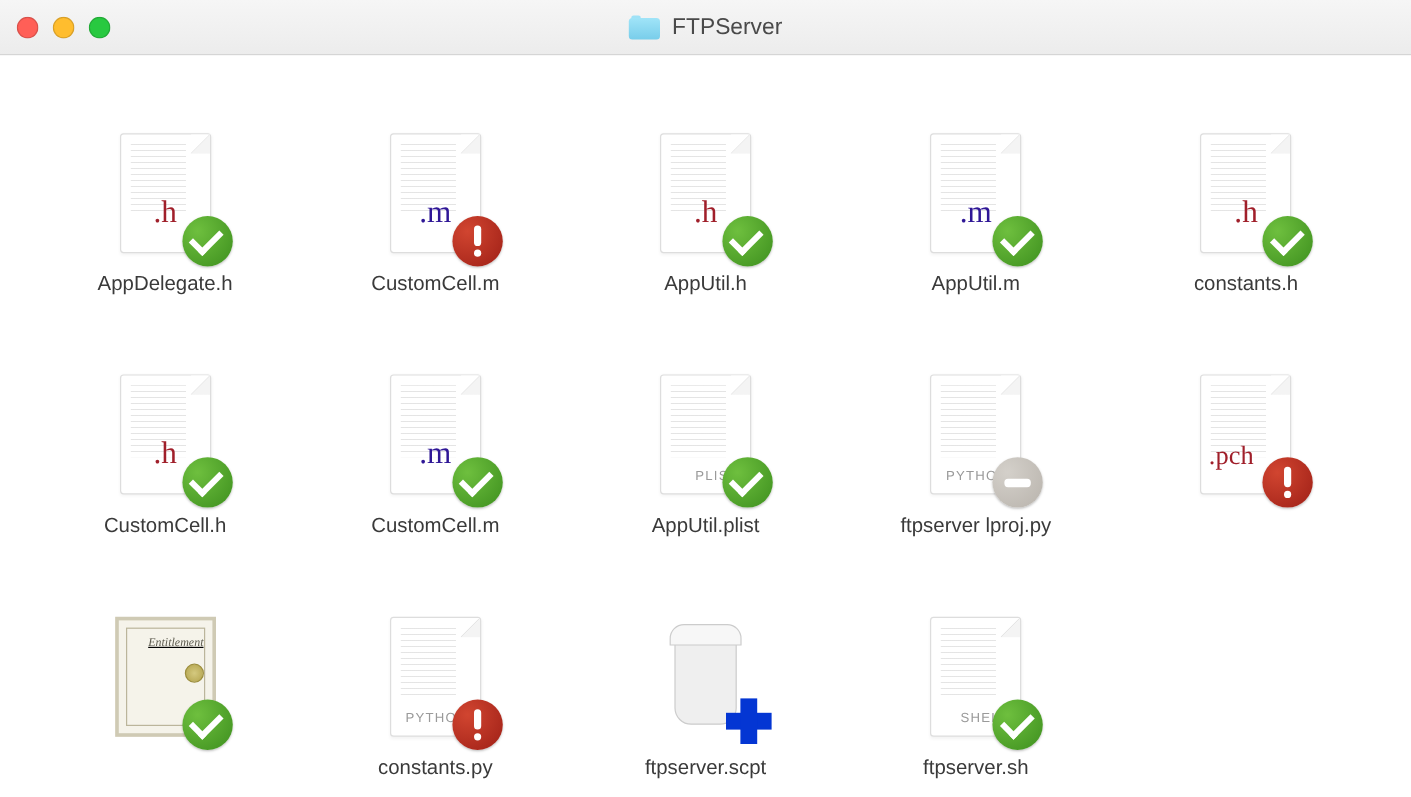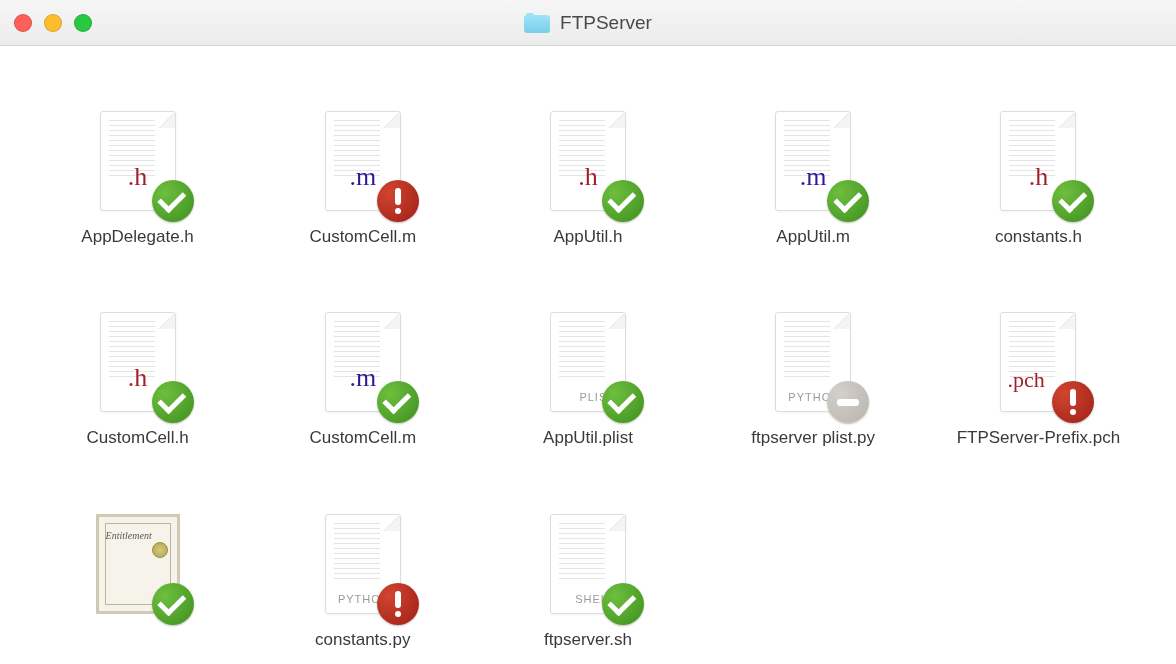--- a/index.html
+++ b/index.html
@@ -162,23 +162,24 @@
       background: #f5f3ea;
       border: 3px solid #cfcab4;
       position: relative;
       padding: 6px;
     }
     .cert-inner {
       position: absolute;
       inset: 6px;
       border: 1px solid #bbb59b;
       display:flex;
-      flex-direction: row;
-      align-items:flex-start;
+      flex-direction: column;
+      align-items:flex-end;
       padding-top:6px;
+      text-decoration:underline;
     }
     .cert-label {
       font-family: "Times New Roman", serif;
       font-style: italic;
       font-size: 10px;
       color: #5c5a4e;
     }
     .cert-seal {
       width: 16px; height:16px; border-radius:50%;
       background: radial-gradient(#d4c97f,#b2a24c);
@@ -387,31 +388,30 @@
       <div class="filename">AppUtil.plist</div>
     </div>
     <div class="item">
       <div class="icon-wrap">
         <div class="doc">
           <div class="doc-lines"></div>
           <div class="doc-tag">PYTHON</div>
         </div>
         <div class="badge badge-minus"></div>
       </div>
-      <div class="filename">ftpserver plist.py</div>
+      <div class="filename">ftpserver lproj.py</div>
     </div>
     <div class="item">
       <div class="icon-wrap">
         <div class="doc">
           <div class="doc-lines"></div>
           <div class="doc-ext ext-pch">.pch</div>
         </div>
         <div class="badge badge-alert"></div>
       </div>
-      <div class="filename">FTPServer-Prefix.pch</div>
     </div>
     <div class="item">
       <div class="icon-wrap">
         <div class="cert">
           <div class="cert-inner">
             <div class="cert-label">Entitlement</div>
             <div class="cert-seal"></div>
           </div>
         </div>
         <div class="badge badge-check"></div>
@@ -422,20 +422,30 @@
         <div class="doc">
           <div class="doc-lines"></div>
           <div class="doc-tag">PYTHON</div>
         </div>
         <div class="badge badge-alert"></div>
       </div>
       <div class="filename">constants.py</div>
     </div>
     <div class="item">
       <div class="icon-wrap">
+        <div class="scpt">
+          <div class="scpt-scroll"></div>
+          <div class="scpt-curl"></div>
+        </div>
+        <div class="badge badge-plus"></div>
+      </div>
+      <div class="filename">ftpserver.scpt</div>
+    </div>
+    <div class="item">
+      <div class="icon-wrap">
         <div class="doc">
           <div class="doc-lines"></div>
           <div class="doc-tag">SHELL</div>
         </div>
         <div class="badge badge-check"></div>
       </div>
       <div class="filename">ftpserver.sh</div>
     </div>
   </div>
 

